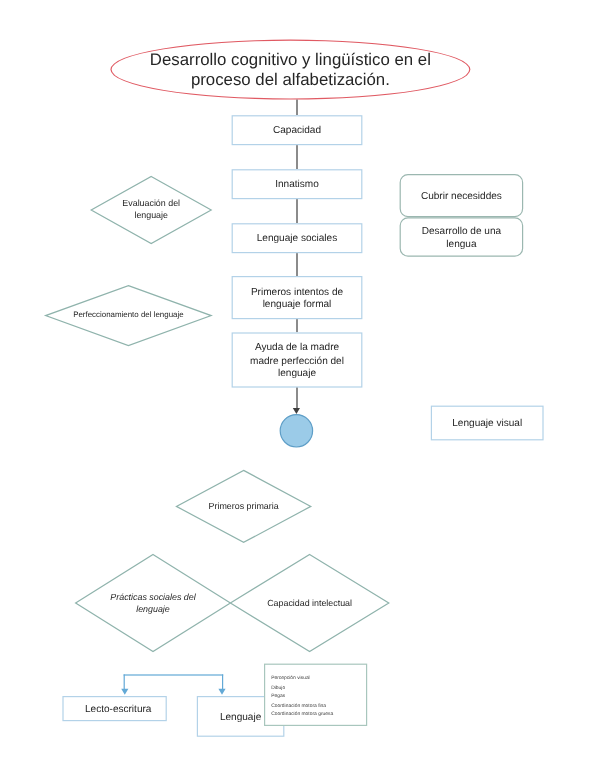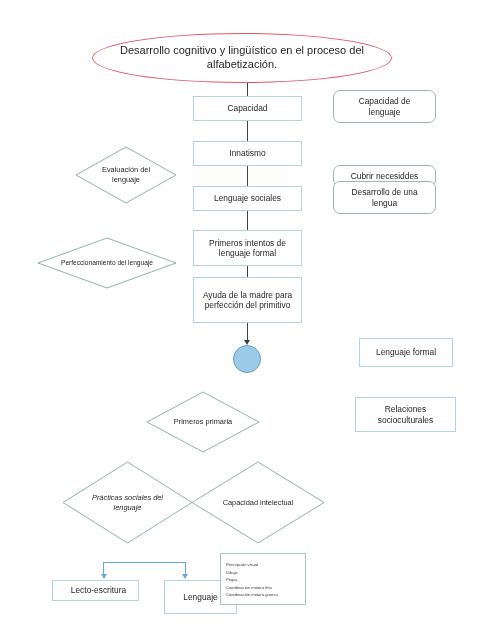--- a/index.html
+++ b/index.html
@@ -26,21 +26,21 @@
     justify-content: center;
     text-align: center;
     color: #262626;
     line-height: 1.25;
   }
   
   .ellipse-red {
     border: 1.3px solid #e05a63;
     border-radius: 50%;
     background: #ffffff;
-    font-size: 11px;
+    font-size: 14px;
     padding: 0 26px;
   }
   .ellipse-red.caps {
     letter-spacing: 0.6px;
     font-size: 8.2px;
     padding: 0 18px;
   }
   
   .rect-blue {
     border: 1px solid #b3d2e8;
@@ -144,36 +144,34 @@
   <div class="conn conn-v" style="left:247px; top:166px; height:20px;"></div>
 
   <div class="node rect-blue" style="left:193px; top:186px; width:109px; height:25px;">Lenguaje sociales</div>
 
   <div class="conn conn-v" style="left:247px; top:211px; height:19px;"></div>
 
   <div class="node rect-blue" style="left:193px; top:230px; width:109px; height:36px;">Primeros intentos de lenguaje formal</div>
 
   <div class="conn conn-v" style="left:247px; top:266px; height:11px;"></div>
 
-  <div class="node rect-blue" style="left:193px; top:277px; width:109px; height:46px;">Ayuda de la madre para perfección del primitivo</div>
+  <div class="node rect-blue" style="left:193px; top:277px; width:109px; height:46px;">Ayuda de la madre madre perfección del lenguaje</div>
 
   <div class="conn conn-v" style="left:247px; top:323px; height:19px;"></div>
   <div class="arrow-down" style="left:244px; top:340px;"></div>
 
   <div class="circle-node" style="left:233px; top:345px; width:28px; height:28px;"></div>
 
-  <div class="node rrect-green" style="left:333px; top:90px; width:103px; height:33px;">Capacidad de lenguaje</div>
-
-  <div class="node rrect-green" style="left:333px; top:145px; width:103px; height:22px;margin-top:20px;">Cubrir necesiddes</div>
+
+  <div class="node rrect-green" style="left:333px; top:145px; width:103px; height:36px;">Cubrir necesiddes</div>
 
   <div class="node rrect-green" style="left:333px; top:181px; width:103px; height:33px;text-align:center;">Desarrollo de una lengua</div>
 
-  <div class="node rect-blue" style="left:359px; top:338px; width:94px; height:29px;">Lenguaje formal</div>
-
-  <div class="node rect-blue" style="left:355px; top:397px; width:101px; height:35px;">Relaciones socioculturales</div>
+  <div class="node rect-blue" style="left:359px; top:338px; width:94px; height:29px;">Lenguaje visual</div>
+
 
   <div class="diamond-wrap" style="left:75px; top:146px; width:102px; height:58px;">
     <svg width="102" height="58" viewBox="0 0 102 58" aria-hidden="true">
       <polygon points="51,1 101,29 51,57 1,29" fill="#ffffff" stroke="#8fb3ac" stroke-width="1"></polygon>
     </svg>
     <div class="diamond-label">Evaluación del lenguaje</div>
   </div>
 
   <div class="diamond-wrap" style="left:37px; top:237px; width:140px; height:52px;">
     <svg width="140" height="52" viewBox="0 0 140 52" aria-hidden="true">

